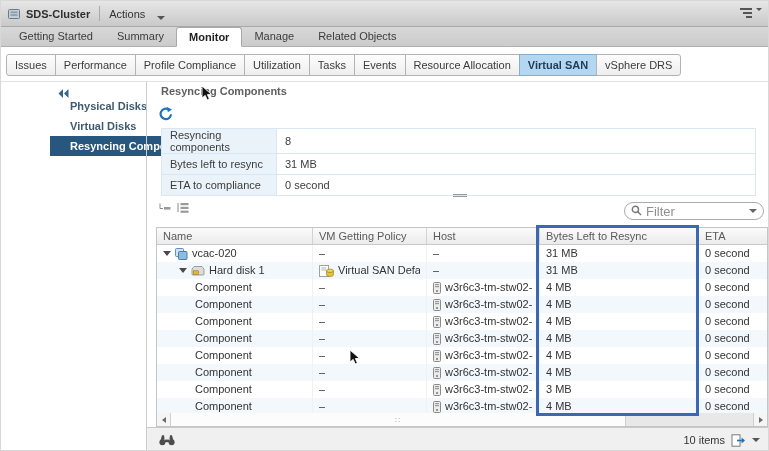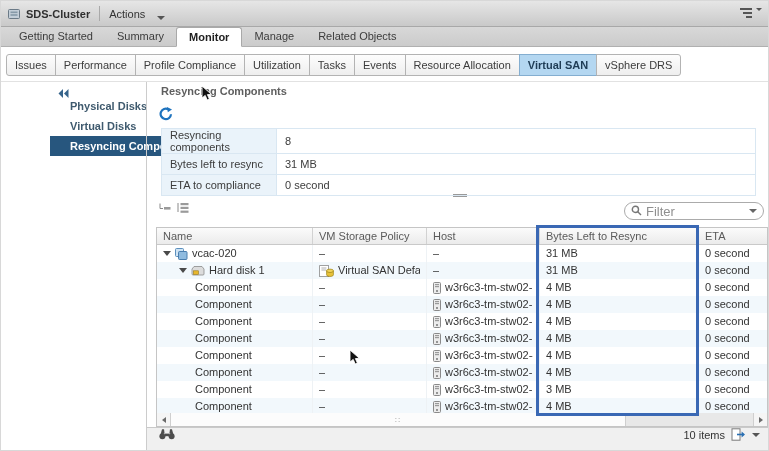--- a/index.html
+++ b/index.html
@@ -80,21 +80,21 @@
   .hscroll { position:absolute; left:9px; top:332px; width:612px; height:14px; border:1px solid #c5c5c5; border-top:none;
              background:#e8e8e8; display:flex; align-items:stretch; }
   .sarrow { width:14px; background:#f5f5f5; border-right:1px solid #cfcfcf; display:flex; align-items:center; justify-content:center; cursor:pointer; }
   .sarrow.right { border-right:none; border-left:1px solid #cfcfcf; margin-left:auto; }
   .tri-l { width:0;height:0;border-top:3px solid transparent;border-bottom:3px solid transparent;border-right:4px solid #6a6a6a; }
   .tri-r { width:0;height:0;border-top:3px solid transparent;border-bottom:3px solid transparent;border-left:4px solid #6a6a6a; }
   .sthumb { width:455px; background:#fcfcfc; border-right:1px solid #cfcfcf; display:flex; align-items:center; justify-content:center; cursor:grab; }
   .grip { letter-spacing:1px; color:#8a8a8a; font-size:8px; line-height:6px; }
 
   .statusbar { position:absolute; left:0; top:346px; width:623px; height:25px; background:#f0f0f0; border-top:1px solid #c9c9c9;
-               display:flex; align-items:flex-start; }
+               display:flex; align-items:center; }
   .find { margin-left:12px; display:inline-flex; cursor:pointer; }
   .sright { margin-left:auto; margin-right:10px; display:inline-flex; align-items:center; gap:6px; }
   .scount { color:#333; }
   .export { display:inline-flex; cursor:pointer; }
   .ecaret { width:0;height:0;border-left:4px solid transparent;border-right:4px solid transparent;border-top:4px solid #555; cursor:pointer; }
 
   
   .highlight { position:absolute; left:535px; top:224px; width:163px; height:191px;
                border:3px solid var(--hl,#3a68b4); pointer-events:none; }
   .cursor { position:absolute; pointer-events:none; }
@@ -221,21 +221,21 @@
             <line x1="6.8" y1="6.8" x2="10" y2="10" stroke="#767676" stroke-width="1.4"></line>
           </svg>
       </span>
       <input placeholder="Filter" style="">
       <span class="fcaret"></span>
     </div>
 
     <div class="grid">
       <div class="ghead" id="grid-head">
           <div class="gh" style="width: 156px;">Name</div>
-          <div class="gh" style="width: 114px;">VM Storage Policy</div>
+          <div class="gh" style="width: 114px;">VM Getting Policy</div>
           <div class="gh" style="width: 113px;">Host</div>
           <div class="gh" style="width: 159px;">Bytes Left to Resync</div>
           <div class="gh" style="width: 68px; flex: 1 1 0%; border-right: none;">ETA</div>
         </div>
       <div id="grid-body">
           <div class="grow">
             <div class="gc" style="width: 156px; padding-left: 6px;">
               <span class="exp"></span>
               <span class="icn">
                 <svg width="13" height="12" viewBox="0 0 13 12">

